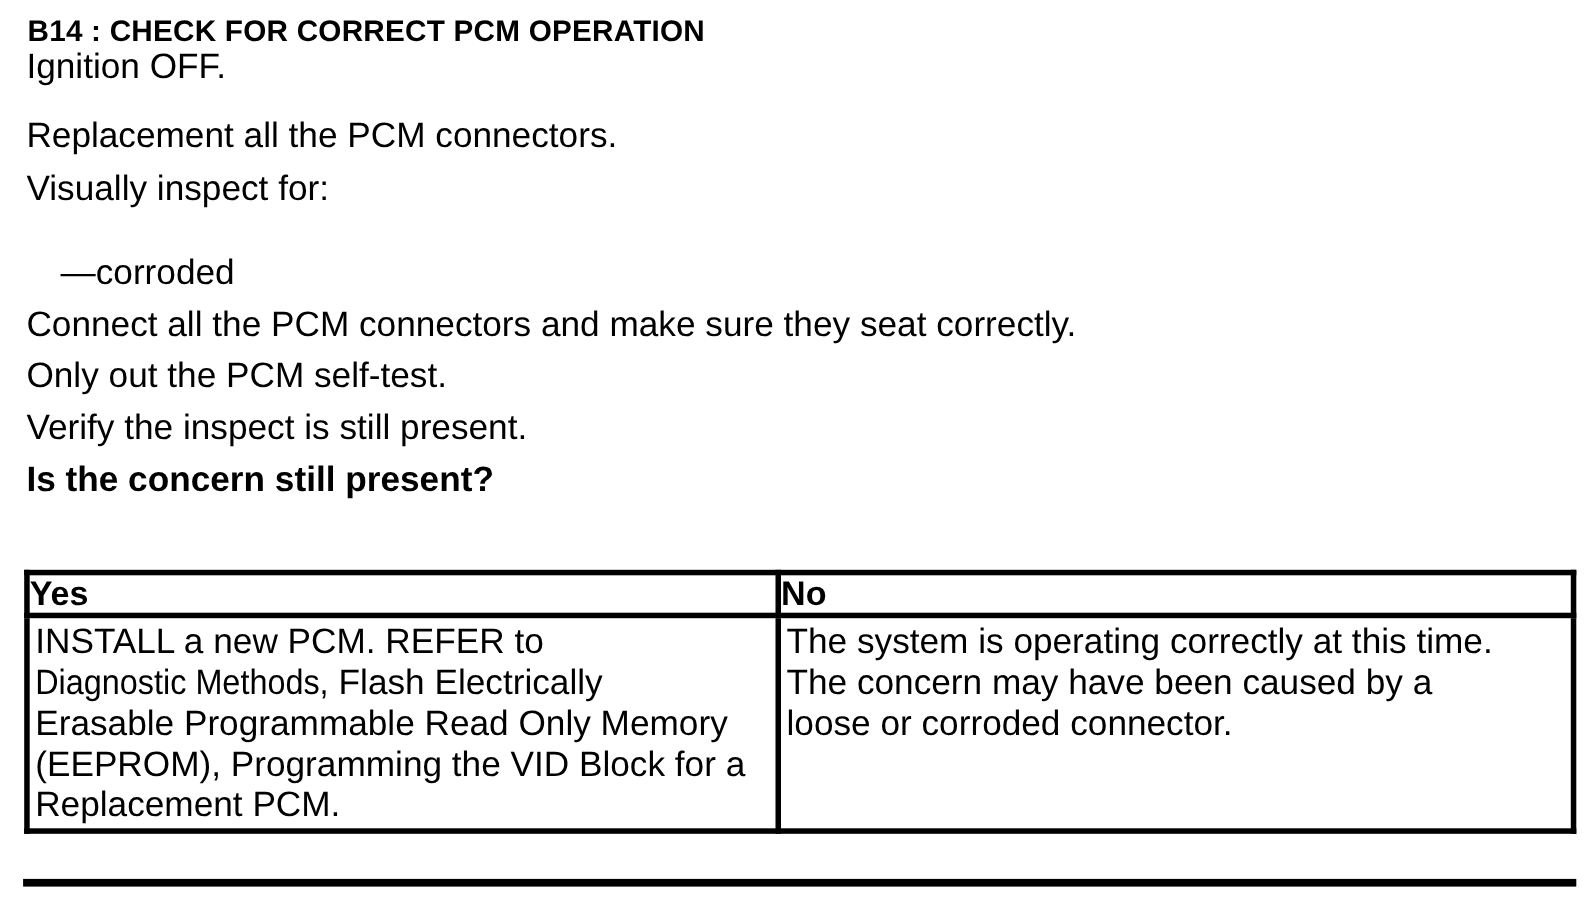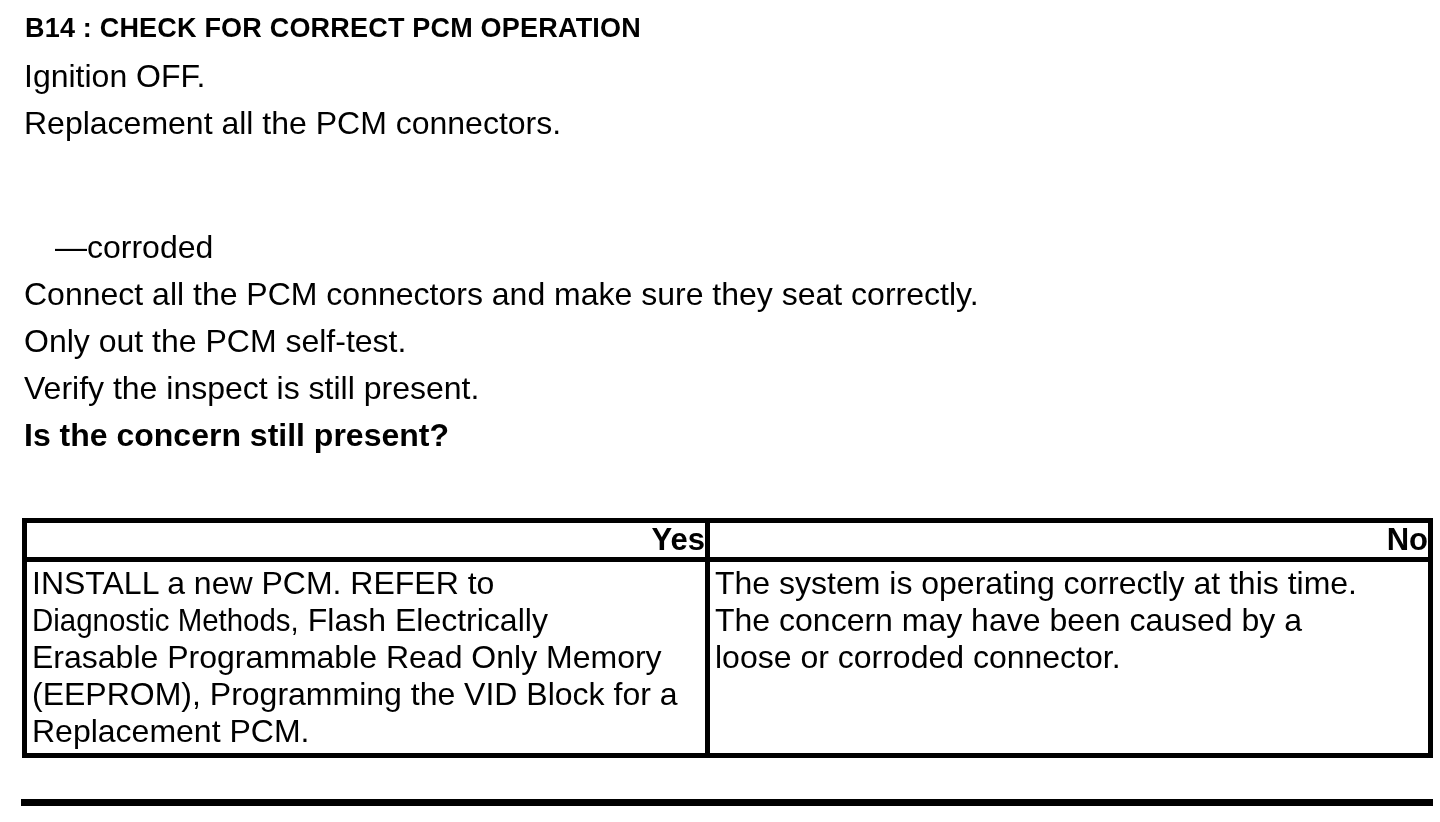--- a/index.html
+++ b/index.html
@@ -50,21 +50,21 @@
   table.decision th,
   table.decision td {
     border: 5px solid #000000;
   }
   table.decision th {
     height: 34px;
     padding: 0;
     font-size: 31px;
     line-height: 34px;
     font-weight: 700;
-    text-align: right;
+    text-align: left;
     margin-top: 11px;
   }
   table.decision td {
     height: 183px;
     padding: 3px 4px 3px 5px;
     font-size: 32px;
     line-height: 37px;
     vertical-align: top;
   }
   td.no-cell {
@@ -86,22 +86,23 @@
     background: #000000;
   }
 </style>
 </head>
 <body>
 
 <div class="page">
 
   <div class="heading">B14 : CHECK FOR CORRECT PCM OPERATION</div>
 
-  <div class="step" style="top:60px">Ignition OFF.</div>
+  <div class="step" style="top:44px">Ignition OFF.</div>
   <div class="step" style="top:107px">Replacement all the PCM connectors.</div>
+  <div class="step" style="top:155px">Visually inspect for:</div>
   <div class="step indent" style="top:231px">—corroded</div>
   <div class="step" style="top:278px">Connect all the PCM connectors and make sure they seat correctly.</div>
   <div class="step" style="top:325px">Only out the PCM self-test.</div>
   <div class="step" style="top:372px">Verify the inspect is still present.</div>
   <div class="step question" style="top:419px">Is the concern still present?</div>
 
   <table class="decision">
     <colgroup>
         <col class="col-yes">
         <col class="col-no">

